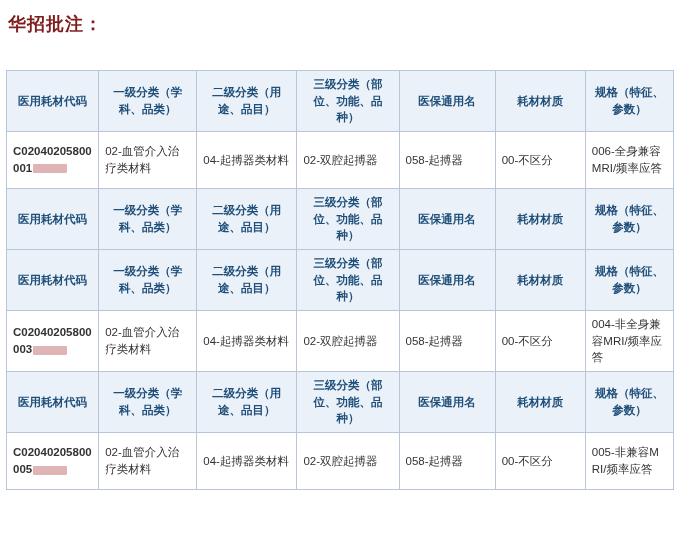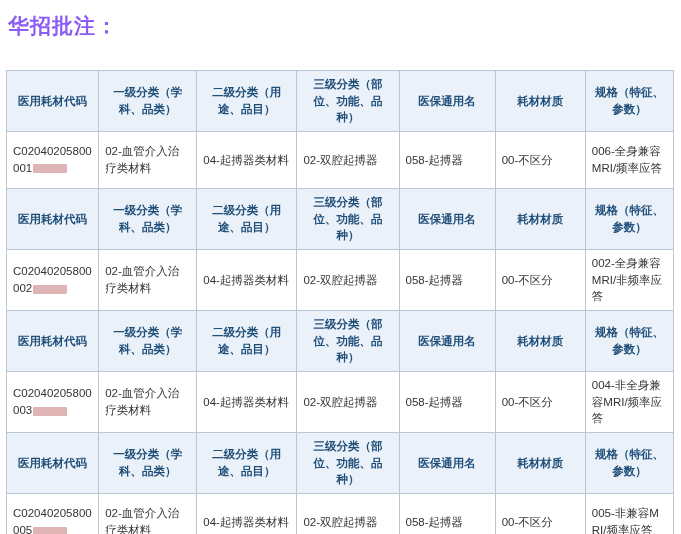--- a/index.html
+++ b/index.html
@@ -14,23 +14,23 @@
   #page {
     position: relative;
     width: 681px;
     height: 534px;
     background: #ffffff;
   }
   .page-title {
     position: absolute;
     left: 8px;
     top: 12px;
-    font-size: 21px;
+    font-size: 18px;
     font-weight: bold;
-    color: #8b5cf6;
+    color: #7f1d1d;
     letter-spacing: 1px;
     font-family: "DejaVu Sans", sans-serif;
   }
   .table-wrap {
     position: absolute;
     left: 6px;
     top: 70px;
     width: 668px;
   }
   table.sheet {
@@ -55,20 +55,21 @@
     height: 34px;
     font-size: 11.5px;
   }
   tr.data-row td {
     background: #ffffff;
     height: 46px;
     text-align: left;
   }
   tr.data-row td.code-cell {
     white-space: normal;
+    font-weight: bold;
   }
   .redacted {
     display: inline-block;
     width: 34px;
     height: 9px;
     background: #d9a7a7;
     vertical-align: middle;
     border-radius: 1px;
     margin-left: 1px;
     opacity: .85;
@@ -120,29 +121,20 @@
           </tr>
           <tr class="header-row">
             <td>医用耗材代码</td>
             <td>一级分类（学科、品类）</td>
             <td>二级分类（用途、品目）</td>
             <td>三级分类（部位、功能、品种）</td>
             <td>医保通用名</td>
             <td>耗材材质</td>
             <td>规格（特征、参数）</td>
           </tr>
-          <tr class="data-row">
-            <td class="code-cell"><span>C020402058</span><span>00002</span><span class="redacted"></span></td>
-            <td>02-血管介入治疗类材料</td>
-            <td>04-起搏器类材料</td>
-            <td>02-双腔起搏器</td>
-            <td>058-起搏器</td>
-            <td>00-不区分</td>
-            <td>002-全身兼容MRI/非频率应答</td>
-          </tr>
           <tr class="header-row">
             <td>医用耗材代码</td>
             <td>一级分类（学科、品类）</td>
             <td>二级分类（用途、品目）</td>
             <td>三级分类（部位、功能、品种）</td>
             <td>医保通用名</td>
             <td>耗材材质</td>
             <td>规格（特征、参数）</td>
           </tr>
           <tr class="data-row">

